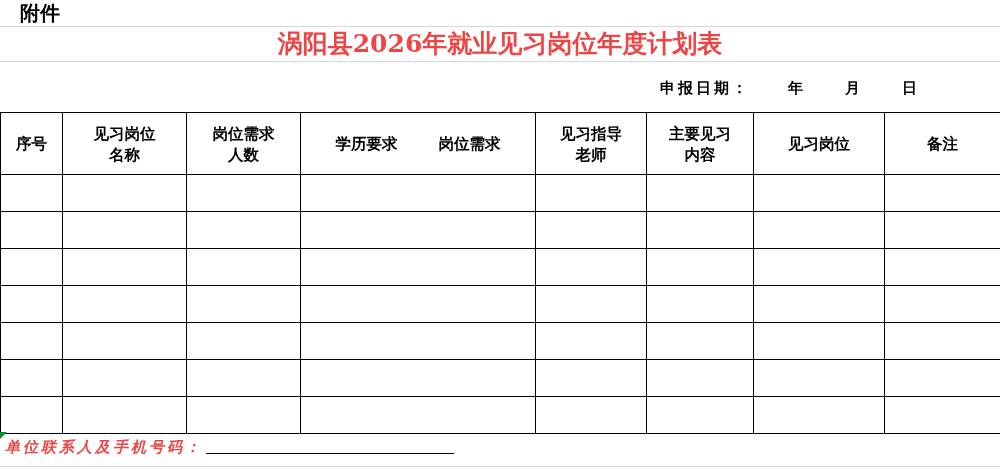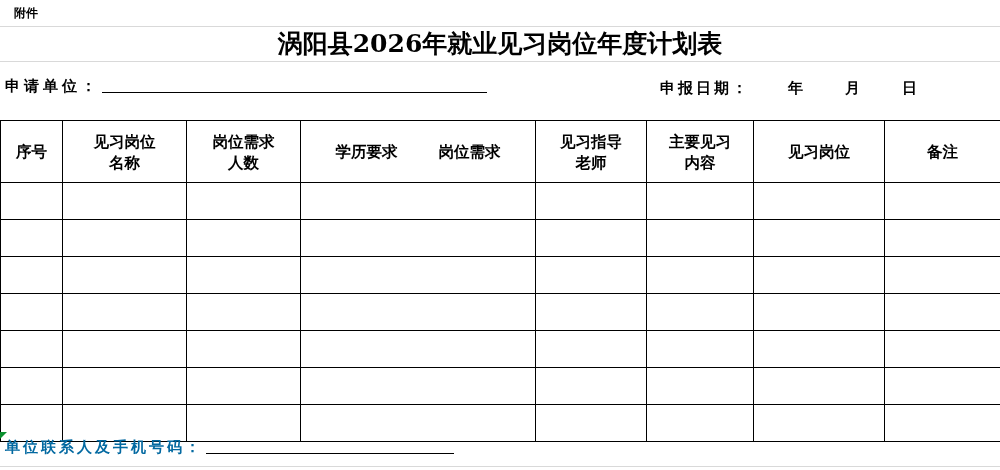--- a/index.html
+++ b/index.html
@@ -25,41 +25,41 @@
     height: 1px;
     background: #d9d9d9;
   }
   .rule-a { top: 26px; }
   .rule-b { top: 61px; }
   .rule-c { top: 466px; }
 
   
   .attach-label {
     position: absolute;
-    left: 14px;
+    left: 20px;
     top: 2px;
-    font-size: 12px;
+    font-size: 20px;
     font-weight: bold;
     color: #000;
     line-height: 22px;
     white-space: nowrap;
     font-family: "DejaVu Serif", "Liberation Serif", serif;
   }
 
   
   .doc-title {
     position: absolute;
     left: 0;
     top: 28px;
     width: 1000px;
     text-align: center;
     font-size: 25px;
     font-weight: bold;
     letter-spacing: 0px;
-    color: #000000;
+    color: #ef4444;
     line-height: 32px;
     white-space: nowrap;
     font-family: "DejaVu Serif", "Liberation Serif", serif;
   }
 
   
   .info-row {
     position: absolute;
     left: 0;
     top: 72px;
@@ -103,21 +103,21 @@
   }
   .date-label { letter-spacing: 3px; }
   .date-unit-y { margin-left: 38px; }
   .date-unit-m { margin-left: 42px; }
   .date-unit-d { margin-left: 42px; }
 
   
   .plan-table {
     position: absolute;
     left: 0;
-    top: 120px;
+    top: 112px;
     width: 1000px;
     border-collapse: collapse;
     table-layout: fixed;
   }
   .plan-table th,
   .plan-table td {
     border: 1.3px solid #000;
     padding: 0;
     margin: 0;
   }
@@ -177,22 +177,23 @@
     left: 5px;
     top: 5px;
     display: flex;
     align-items: flex-end;
     white-space: nowrap;
   }
   .footer-label {
     font-size: 15px;
     font-weight: bold;
     letter-spacing: 3px;
-    color: #0369a1;
+    color: #ef4444;
     line-height: 20px;
+    font-style: italic;
   }
   .footer-rule {
     display: inline-block;
     width: 248px;
     height: 0;
     border-bottom: 1.6px solid #000;
     margin-left: 3px;
     margin-bottom: 3px;
   }
 </style>
@@ -203,24 +204,20 @@
 
   <div class="sheet-rule rule-a"></div>
   <div class="sheet-rule rule-b"></div>
   <div class="sheet-rule rule-c"></div>
 
   <div class="attach-label">附件</div>
 
   <div class="doc-title">涡阳县2026年就业见习岗位年度计划表</div>
 
   <div class="info-row">
-    <div class="applicant-block">
-      <span class="applicant-label">申请单位：</span>
-      <span class="applicant-rule"></span>
-    </div>
 
     <div class="date-block">
       <span class="date-label">申报日期：</span>
       <span class="date-unit-y">年</span>
       <span class="date-unit-m">月</span>
       <span class="date-unit-d">日</span>
     </div>
   </div>
 
   <table class="plan-table">

